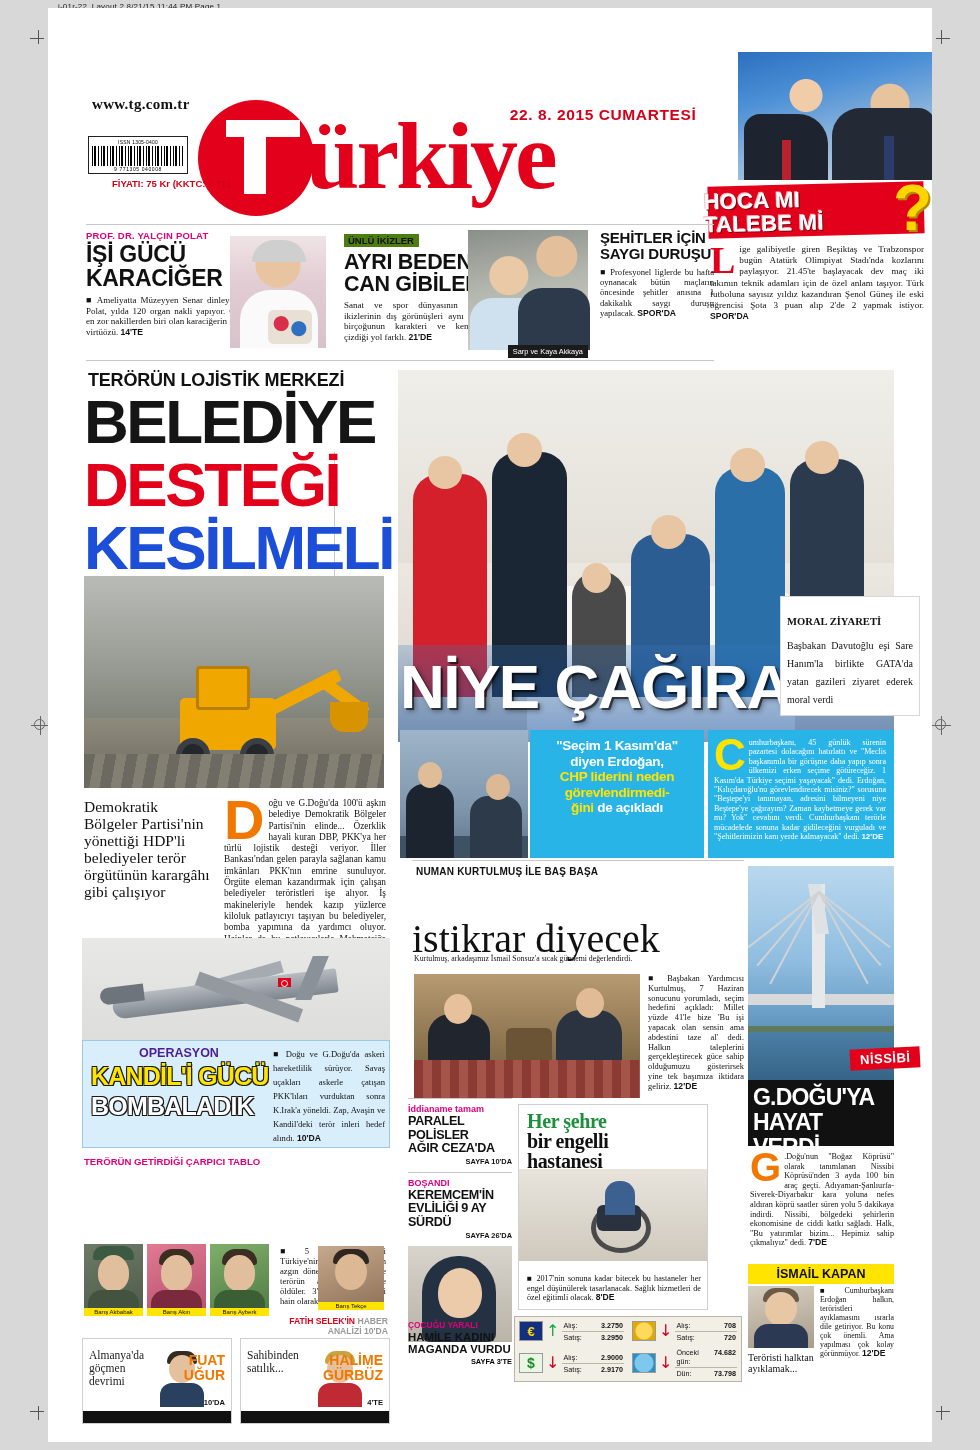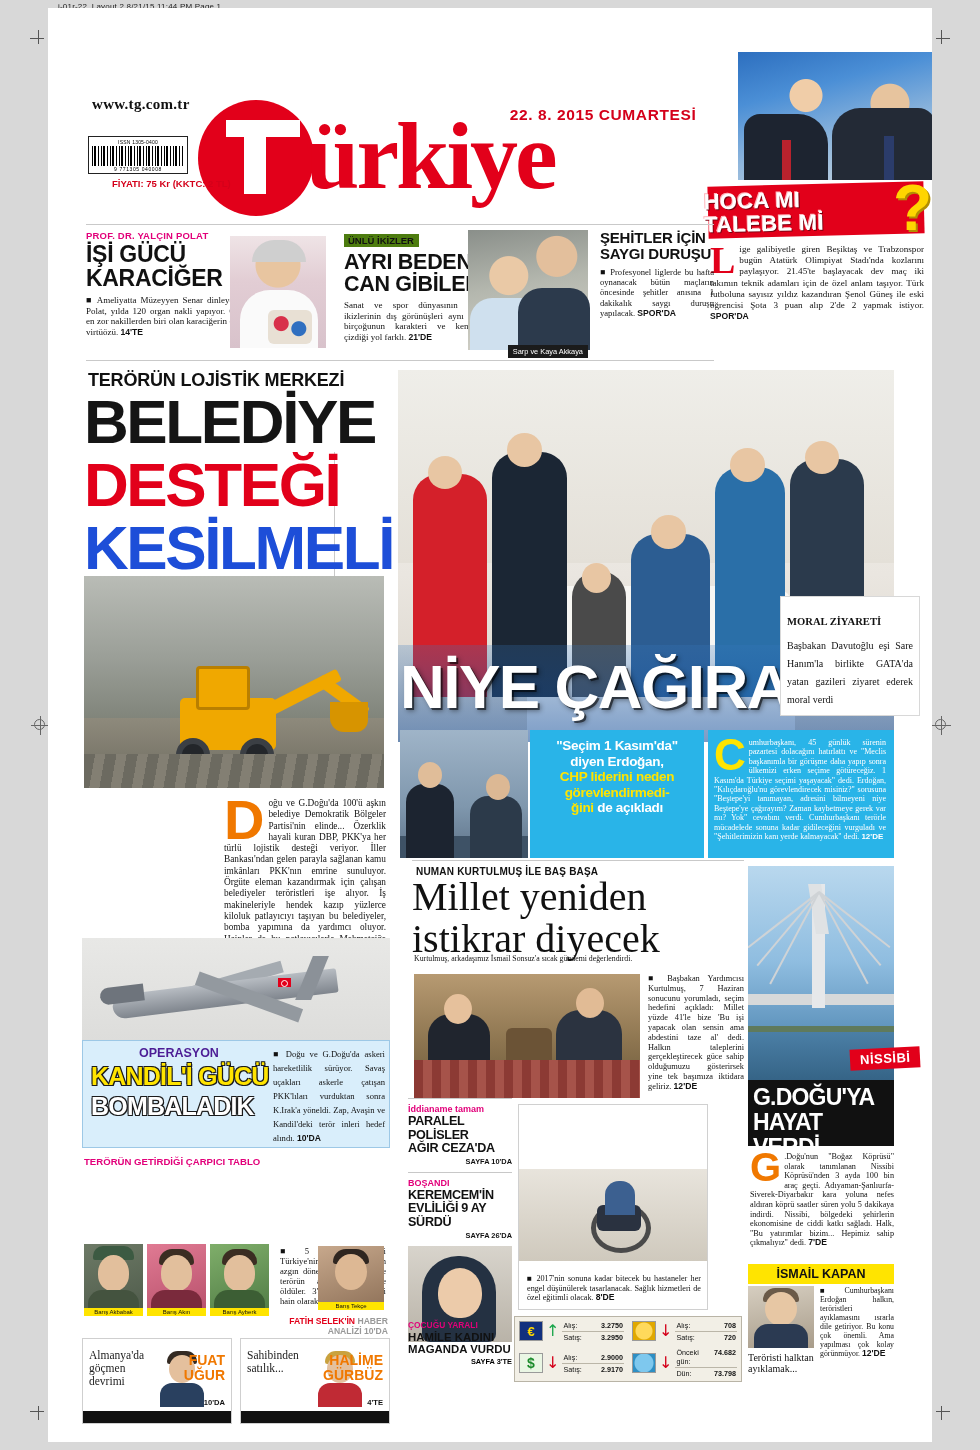--- a/index.html
+++ b/index.html
@@ -661,20 +661,21 @@
     <div class="arm"></div>
       <div class="arm2"></div>
       <div class="bucket"></div>
     <div class="body1"></div>
       <div class="cab"></div>
     <div class="w1"></div>
       <div class="w2"></div>
     <div class="rubble"></div>
   </div>
 
+  <div class="lead-sub">Demokratik Bölgeler Partisi'nin yönettiği HDP'li belediyeler terör örgütünün karargâhı gibi çalışıyor</div>
   <div class="lead-body">
     <span class="dropD">D</span><span>oğu ve G.Doğu'da 100'ü aşkın belediye Demokratik Bölgeler Partisi'nin elinde... Özerklik hayali kuran DBP, PKK'ya her türlü lojistik desteği veriyor. İller Bankası'ndan gelen parayla sağlanan kamu imkânları PKK'nın emrine sunuluyor. Örgüte eleman kazandırmak için çalışan belediyeler teröristleri işe alıyor. İş makineleriyle hendek kazıp yüzlerce kiloluk patlayıcıyı taşıyan bu belediyeler, bomba yapımına da yardımcı oluyor. Hainler de bu patlayıcılarla Mehmetçiğe tuzak kuruyor.</span>
   </div>
   <div class="lead-ayrintilar">AYRINTILAR 10'DA</div>
 
   <div class="jet">
     <div class="sky"></div>
     <div class="wing2"></div>
     <div class="fuse"></div>
     <div class="nose"></div>
@@ -793,21 +794,21 @@
     </div>
   </div>
 
   <div class="cb-article">
     <span class="dropC">C</span><span>umhurbaşkanı, 45 günlük sürenin pazartesi dolacağını hatırlattı ve "Meclis başkanımla bir görüşme daha yapıp sonra ülkemizi erken seçime götüreceğiz. 1 Kasım'da Türkiye seçimi yaşayacak" dedi. Erdoğan, "Kılıçdaroğlu'nu görevlendirecek misiniz?" sorusuna "Beştepe'yi tanımayan, adresini bilmeyeni niye Beştepe'ye çağırayım? Zaman kaybetmeye gerek var mı? Yok" cevabını verdi. Cumhurbaşkanı terörle mücadelede sonuna kadar gidileceğini vurguladı ve "Şehitlerimizin kanı yerde kalmayacak" dedi. </span><span class="pg">12'DE</span>
   </div>
 
   <div class="hrule" style="left:364px;top:852px;width:332px;"></div>
   <div class="nk-kicker">NUMAN KURTULMUŞ İLE BAŞ BAŞA</div>
   <div class="nk-head">
-    <span>Millet yeniden</span><br>
+    <br>
     <span>istikrar diyecek</span>
   </div>
   <div class="nk-cap">Kurtulmuş, arkadaşımız İsmail Sonsuz'a sıcak gündemi değerlendirdi.</div>
   <div class="nk-photo">
     <div class="chair"></div>
       <div class="m1"></div>
       <div class="m2"></div>
     <div class="mh1"></div>
       <div class="mh2"></div>
       <div class="carpet"></div>
@@ -842,20 +843,25 @@
   <div class="cocuk">
     <div class="k">ÇOCUĞU YARALI</div>
     <div class="h">
       <span>HAMİLE KADINI</span><br>
       <span>MAGANDA VURDU</span>
     </div>
     <div class="p">SAYFA 3'TE</div>
   </div>
 
   <div class="sehre-box">
+    <div class="hd">
+      <span>Her şehre</span><br>
+      <span class="blk">bir engelli</span><br>
+      <span class="blk">hastanesi</span>
+    </div>
     <div class="ph">
       <div class="chairw"></div>
       <div class="seat"></div>
         <div class="pers"></div>
     </div>
     <div class="bd"><span>■ 2017'nin sonuna kadar bitecek bu hastaneler her engel düşünülerek tasarlanacak. Sağlık hizmetleri de özel eğitimli olacak. </span><span class="bold">8'DE</span></div>
   </div>
 
   <div class="fx">
     <div class="fx-cell">

